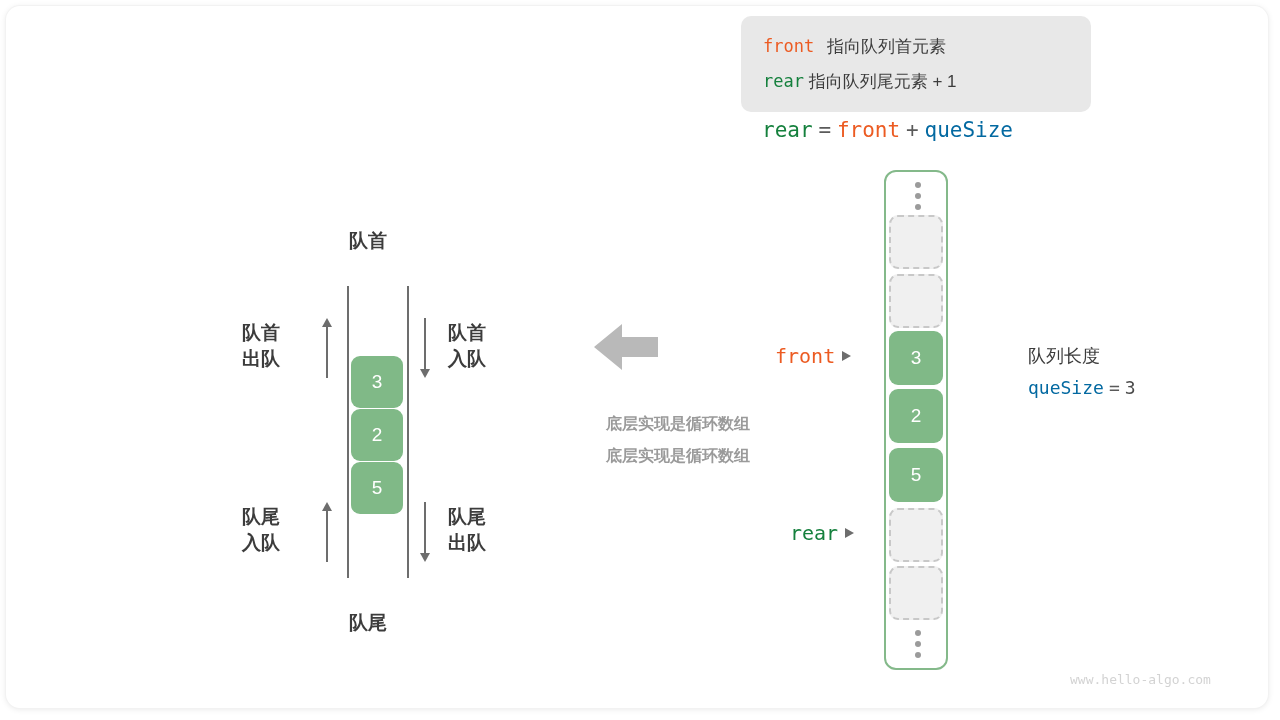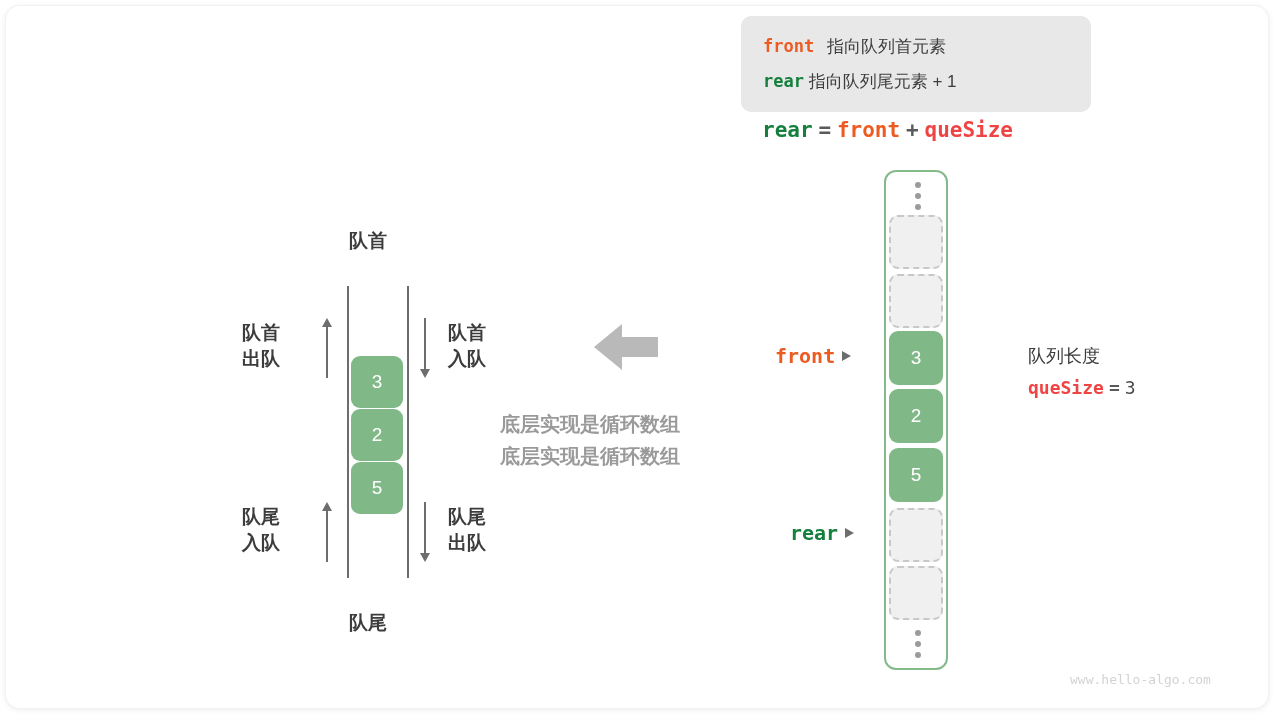--- a/index.html
+++ b/index.html
@@ -41,25 +41,25 @@
     padding: 13px 0 0 22px;
   }
   .legend-line {
     font-size: 17px;
     line-height: 34px;
     white-space: nowrap;
     color: #3c3c3c;
   }
   .mono-b {
     font-family: "DejaVu Sans Mono", "Liberation Mono", monospace;
-    font-weight: bold;
+    font-weight: normal;
   }
   .c-front { color: #ec5b22; }
   .c-rear  { color: #15803d; }
-  .c-size  { color: #ef4444; }
+  .c-size  { color: #0369a1; }
   .cjk { font-family: "Liberation Sans", "DejaVu Sans", sans-serif; }
 
   .formula {
     left: 762px; top: 118px;
     font-size: 21px;
     white-space: nowrap;
     color: #4a4a4a;
   }
 
   
@@ -191,22 +191,22 @@
 
   
   .big-arrow {
     left: 594px; top: 320px;
     width: 64px; height: 54px;
   }
 
   .center-note {
     left: 500px; top: 408px;
     width: 250px;
-    text-align: left;
-    font-size: 20px;
+    text-align: right;
+    font-size: 16px;
     font-weight: bold;
     line-height: 32px;
     color: #9a9a9a;
   }
 
   
   .step-badge {
     left: 36px; top: 638px;
     width: 144px; height: 56px;
     border: 1px solid #d8d8d8;

